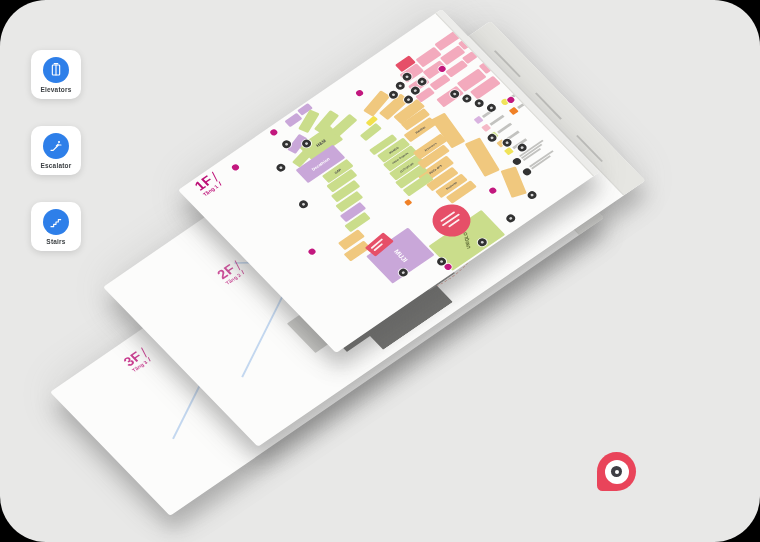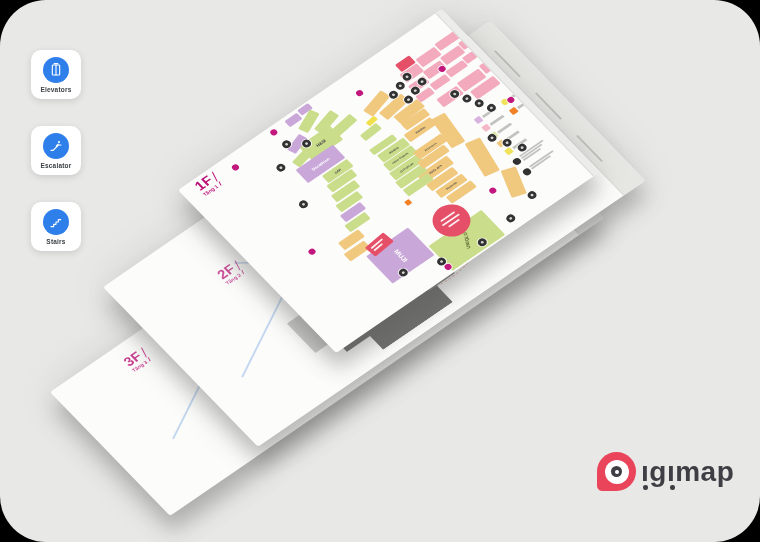--- a/index.html
+++ b/index.html
@@ -329,20 +329,15 @@
       <div class="strip" style="left:332px;top:0;width:8px;height:250px;background:#ececea"></div>
     </section>
   </div>
 
   <div class="logo">
     <div class="pin">
       <span class="w">
           <span class="d"></span>
         </span>
     </div>
-    <div class="wordmark">
-      <span>ıgımap</span>
-      <span class="idot" style="left:2px"></span>
-      <span class="idot" style="left:29px"></span>
-    </div>
   </div>
 
 </div>
 
 </body></html>

